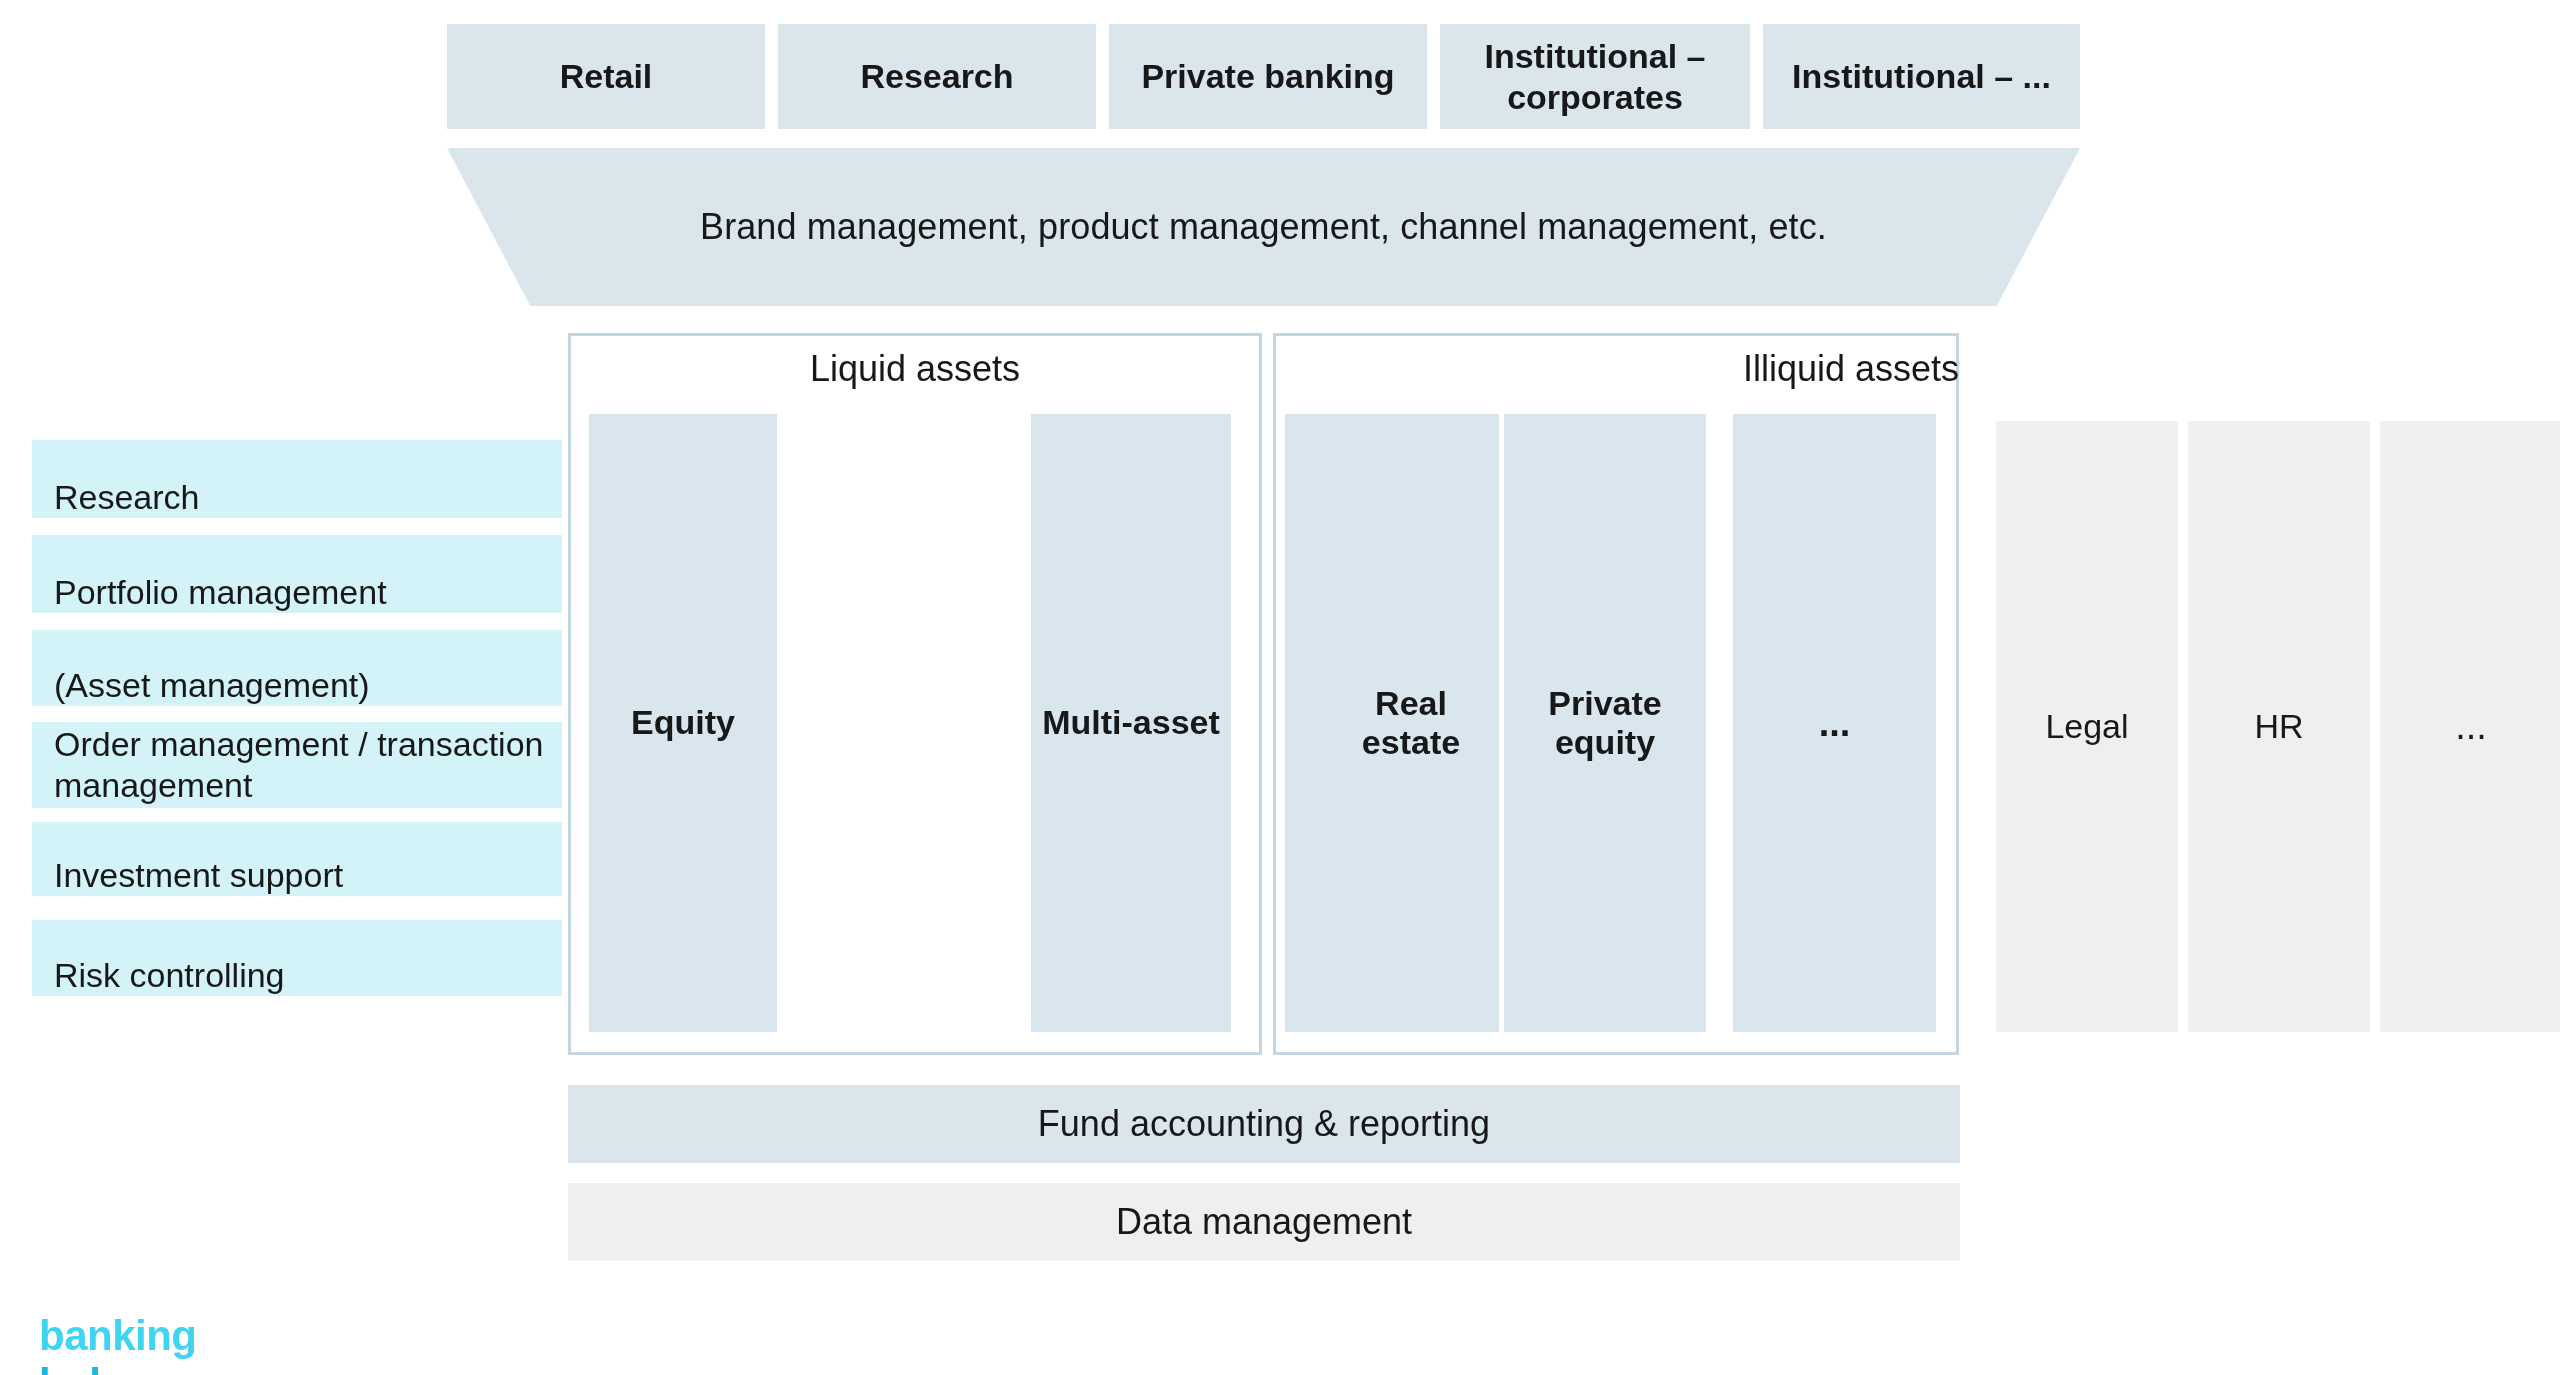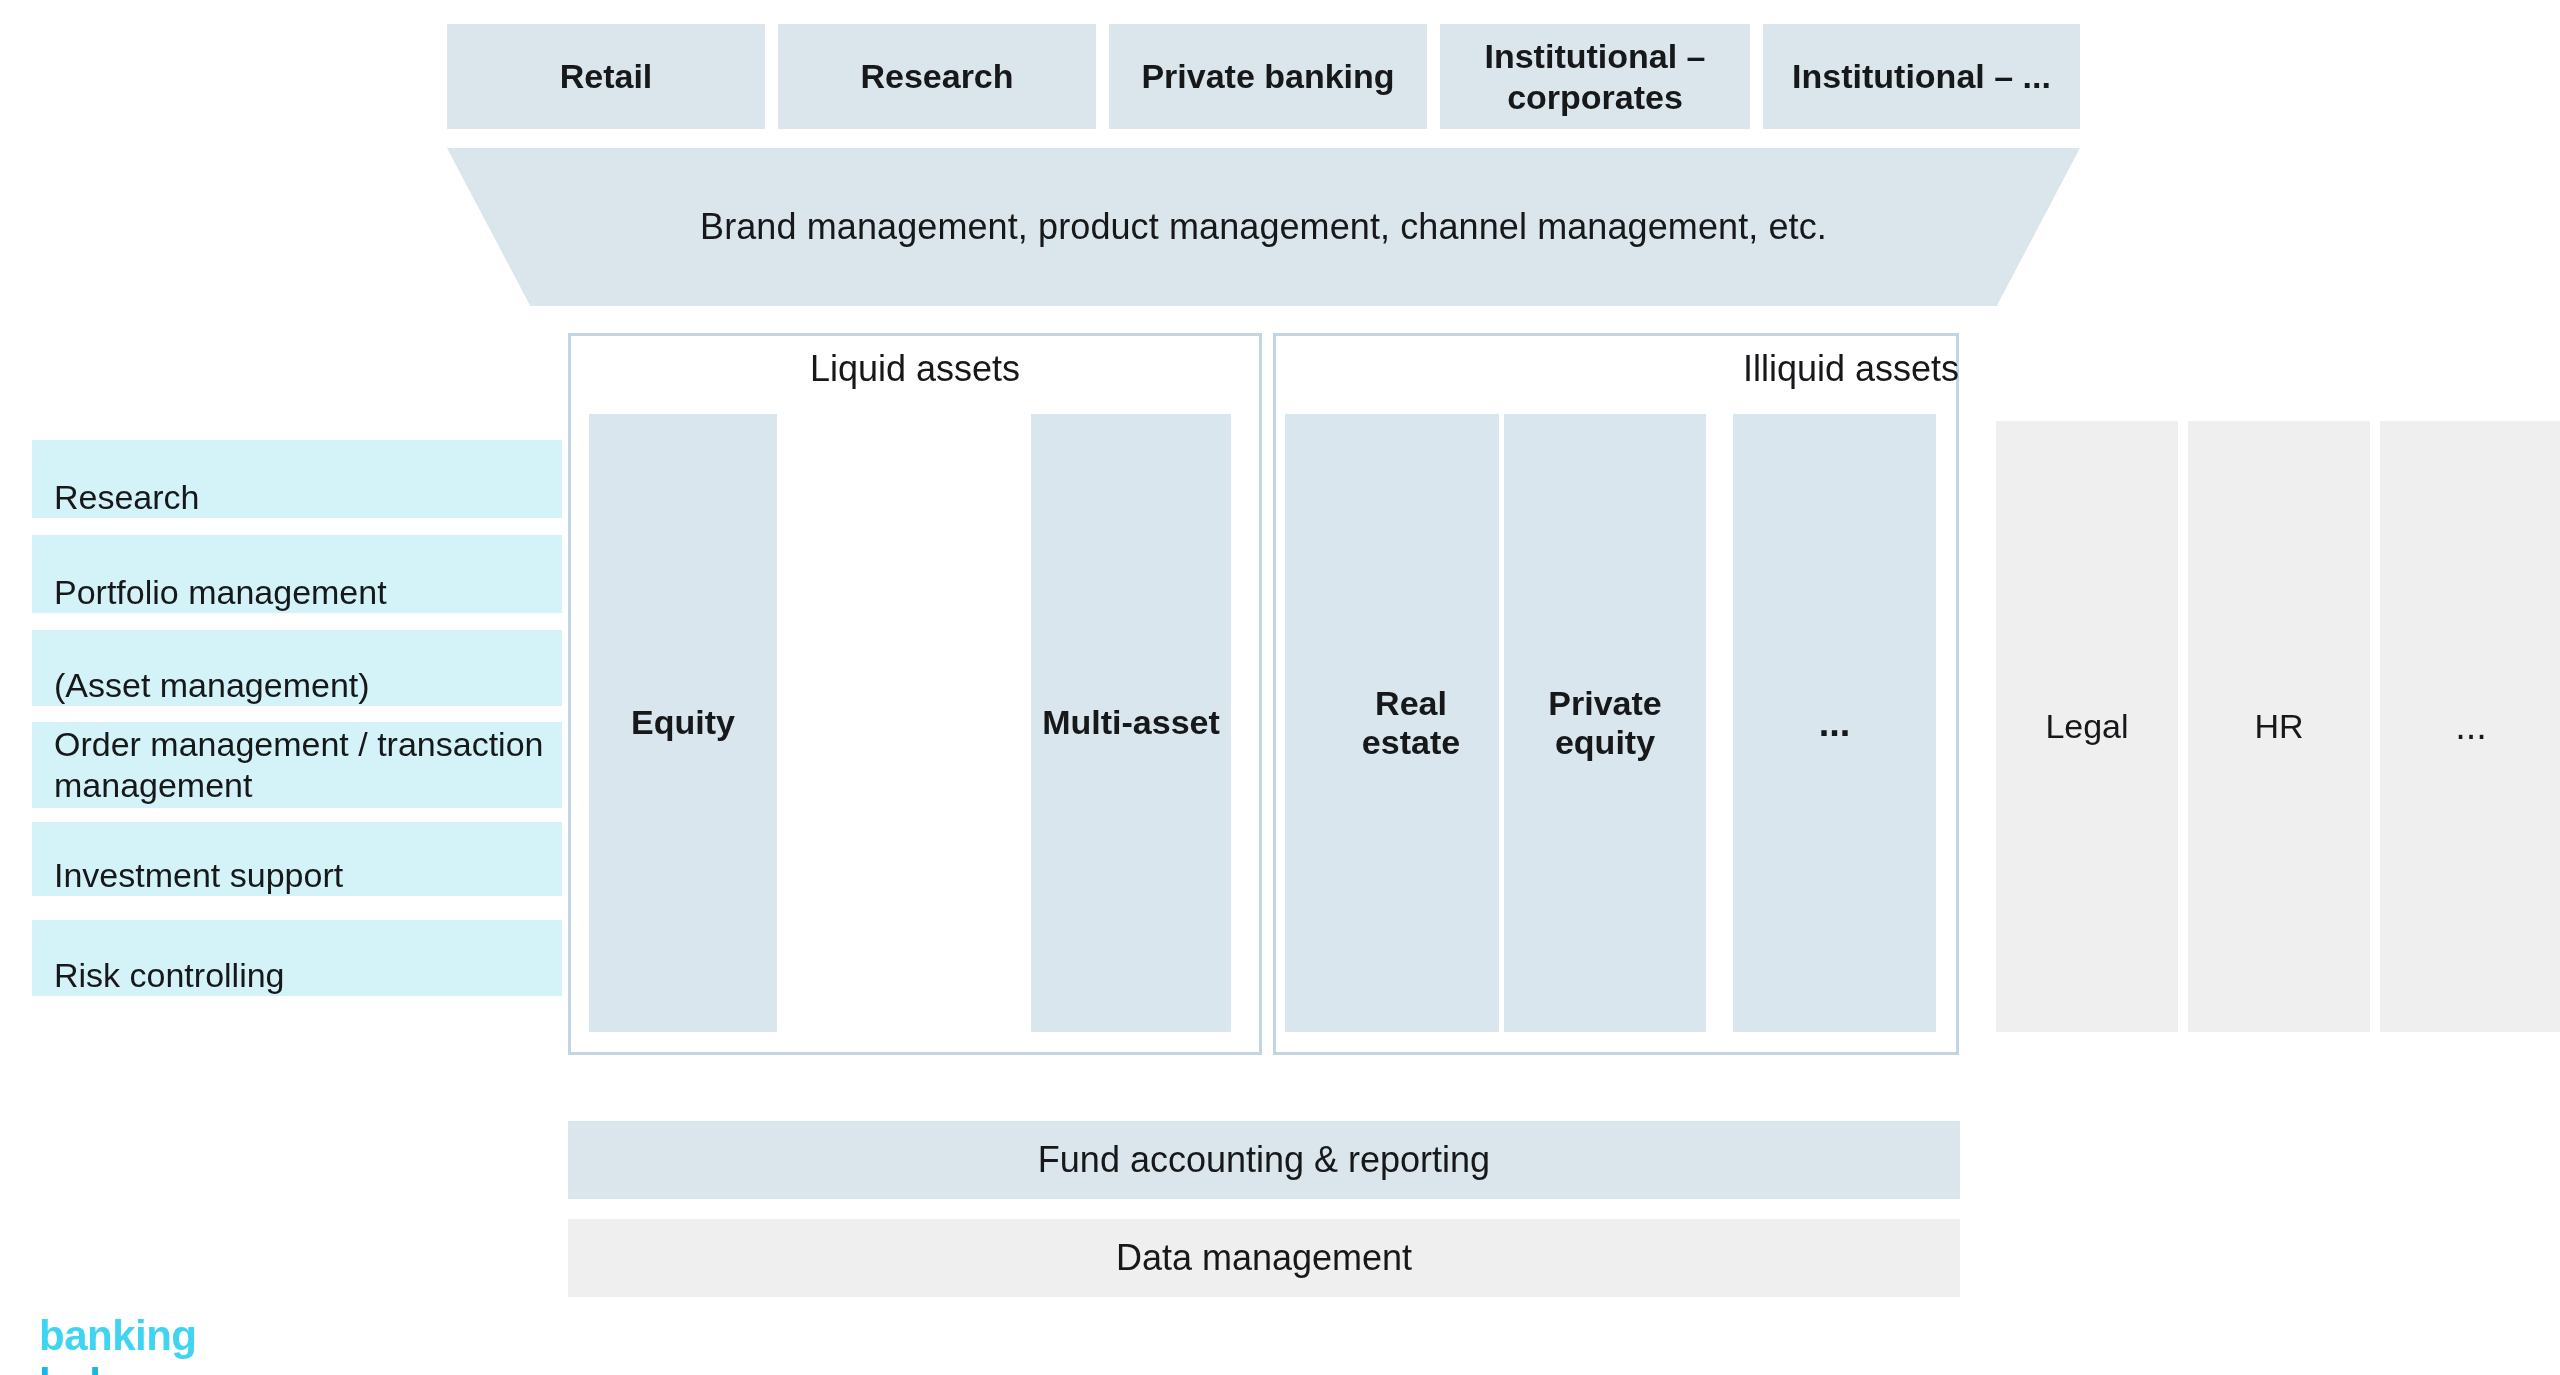--- a/index.html
+++ b/index.html
@@ -120,21 +120,20 @@
   .supportbox.ellipsis{font-size:38px;}
 
   
   .bottombar{
     position:absolute;
     display:flex;
     align-items:center;
     justify-content:center;
     font-size:36px;
     color:#17181a;
-    margin-top:36px;
   }
   .bar-fund{background:#dae5ec;}
   .bar-data{background:#efefef;}
 
   
   .logo{
     position:absolute;
     left:30px;
     top:1312px;
     display:flex;

